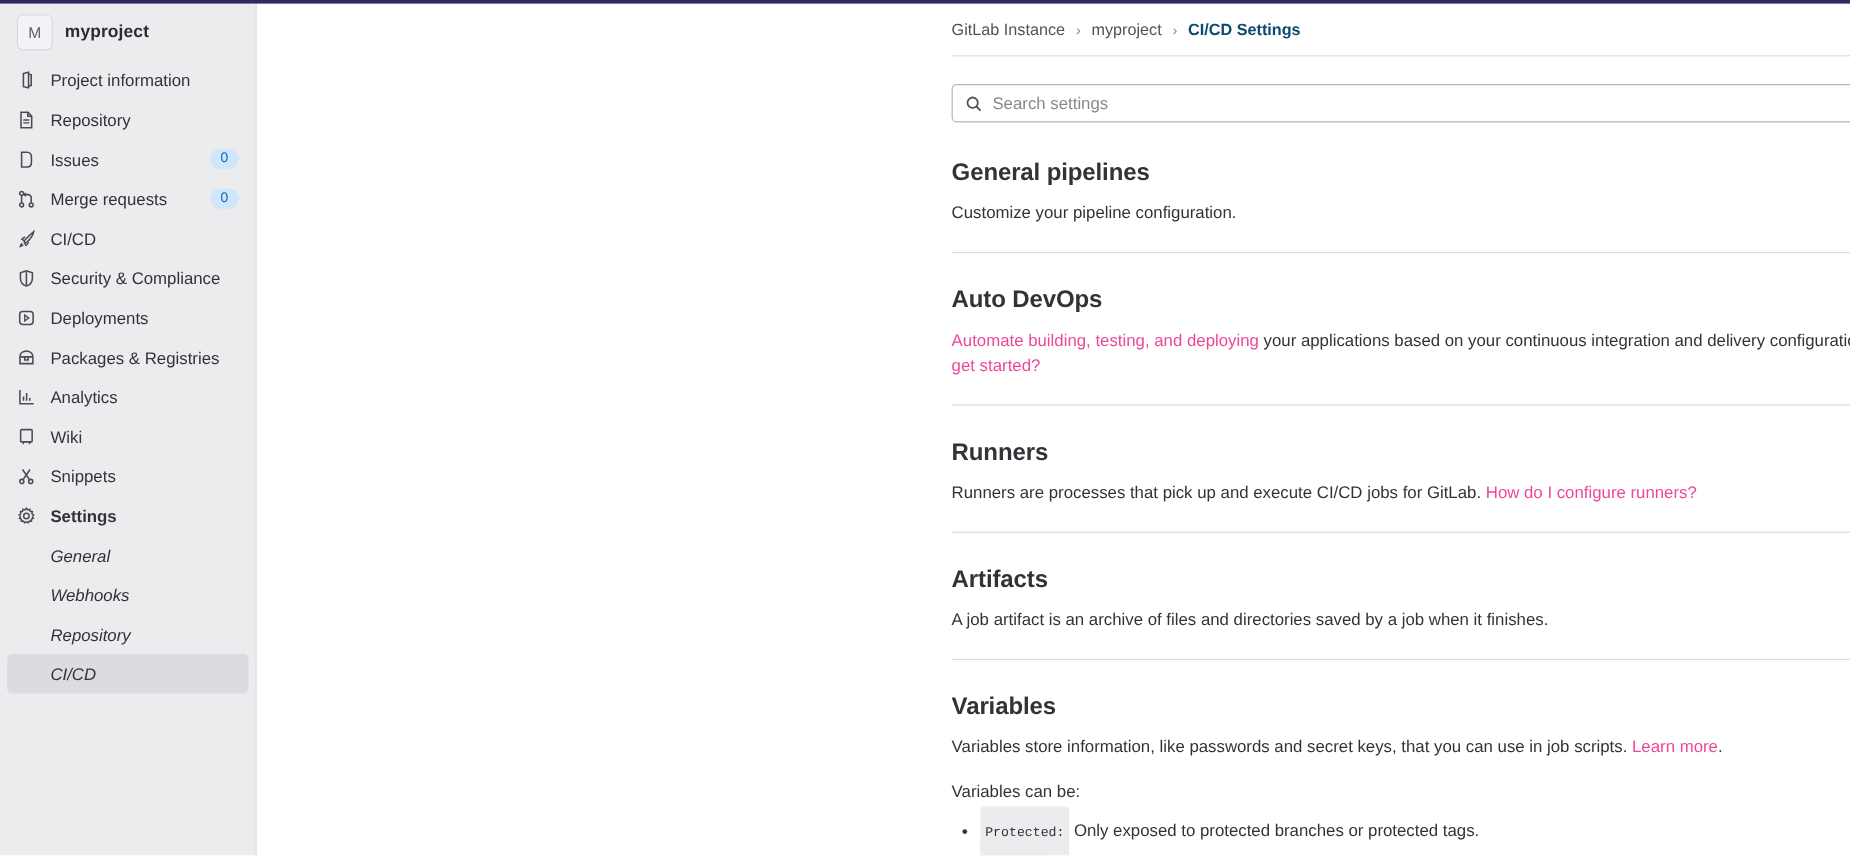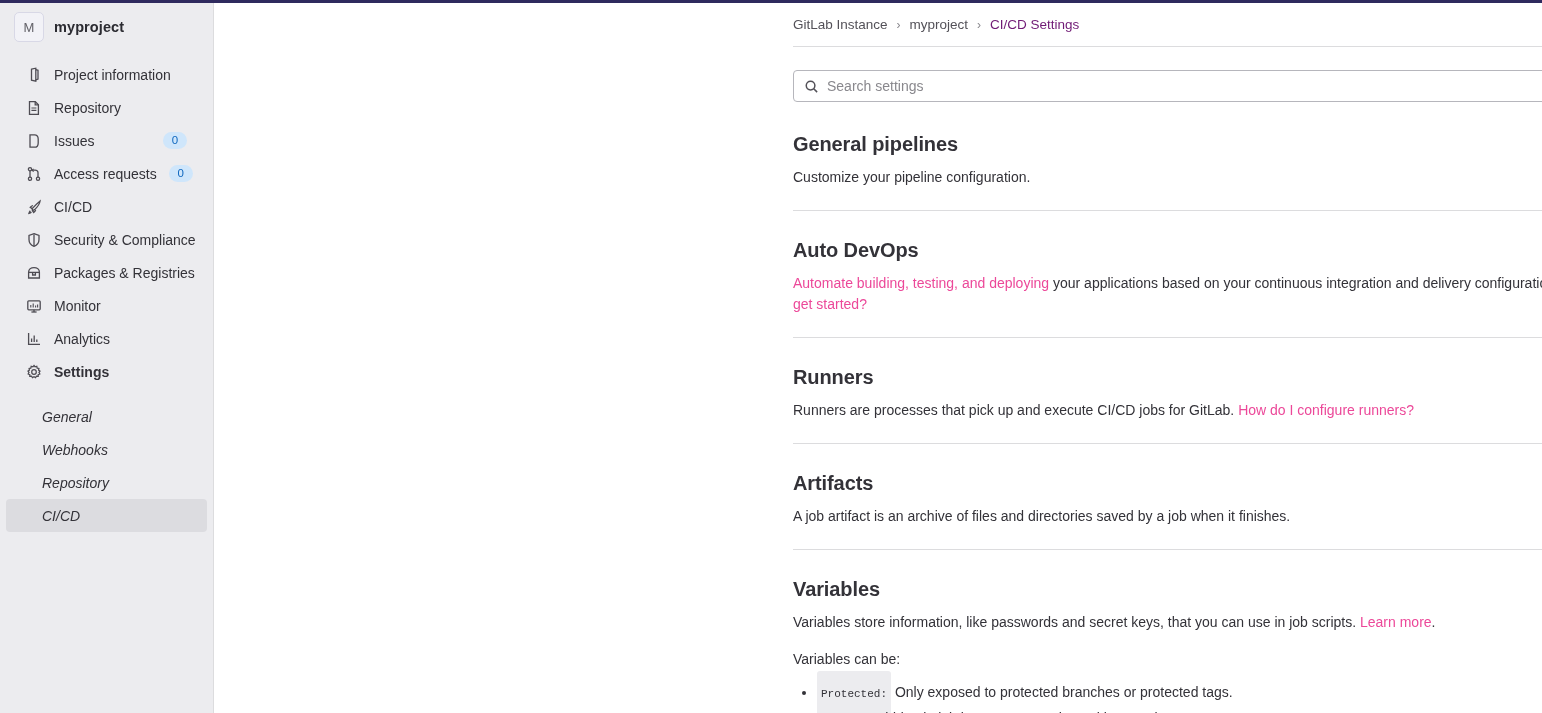--- a/index.html
+++ b/index.html
@@ -56,21 +56,21 @@
     justify-content: center;
     font-family: "Liberation Sans", sans-serif;
   }
   .project-name {
     font-size: 14.5px;
     font-weight: 700;
     color: #2b2b31;
     letter-spacing: .1px;
   }
 
-  .nav-list { list-style: none; margin: 12px; padding: 0 6px; }
+  .nav-list { list-style: none; margin: 0; padding: 0 6px; }
   .nav-item {
     display: flex;
     align-items: center;
     height: 33px;
     padding: 0 8px;
     border-radius: 4px;
     cursor: pointer;
     color: #333238;
     font-size: 14px;
     gap: 12px;
@@ -134,21 +134,21 @@
     display: flex;
     align-items: center;
     gap: 9px;
     font-size: 13.5px;
     color: #535158;
     height: 44px;
     border-bottom: 1px solid #dcdcde;
     padding-bottom: 0;
   }
   .crumb { color: #535158; cursor: pointer; text-align: center; }
-  .crumb.current { color: #701a75; font-weight: 400; cursor: default; }
+  .crumb.current { color: #0c4a6e; font-weight: 700; cursor: default; }
   .crumb-sep { color: #89888d; font-size: 12px; }
 
   .search-wrap {
     margin-top: 23px;
     position: relative;
     width: 959px;
   }
   .search-box {
     width: 959px;
     height: 32px;
@@ -266,21 +266,21 @@
         <span class="nav-icon">
           <svg width="16" height="16" viewBox="0 0 16 16" fill="none" stroke="currentColor" stroke-width="1.3">
             <circle cx="4" cy="3.2" r="1.6"></circle>
               <circle cx="4" cy="12.8" r="1.6"></circle>
               <circle cx="12" cy="12.8" r="1.6"></circle>
             <path d="M4 4.8 V11.2"></path>
               <path d="M12 11.2 V6.6 C12 5 10.6 4.2 9.2 4.2 H6.2"></path>
             <path d="M7.6 2.8 L6.1 4.2 L7.6 5.6" stroke-width="1.1"></path>
           </svg>
         </span>
-        <span class="nav-label">Access requests</span>
+        <span class="nav-label">Merge requests</span>
         <span class="nav-badge">0</span>
       </li>
 
       <li class="nav-item">
         <span class="nav-icon">
           <svg width="16" height="16" viewBox="0 0 16 16" fill="none" stroke="currentColor" stroke-width="1.25">
             <path d="M6.2 9.6 C7.5 8.2 11.2 4.4 14.1 2 C13.6 5.4 10.4 9 8.6 10.6 C7.6 11.4 6.4 11.6 6.4 11.6 Z"></path>
             <path d="M6.2 9.6 L4.2 8.4 C4.2 8.4 5.3 7 7 6.5"></path>
             <path d="M6.5 11.6 L7.7 13.6 C7.7 13.6 9.2 12.5 9.7 10.8"></path>
             <path d="M4.3 11.8 C3.4 12.6 2.9 14.4 2.9 14.4 C2.9 14.4 4.6 13.9 5.4 13"></path>
@@ -292,56 +292,74 @@
       <li class="nav-item">
         <span class="nav-icon">
           <svg width="16" height="16" viewBox="0 0 16 16" fill="none" stroke="currentColor" stroke-width="1.3">
             <path d="M8 1.6 L13 3.4 V7.6 C13 11 10.8 13.4 8 14.4 C5.2 13.4 3 11 3 7.6 V3.4 Z"></path>
             <path d="M8 2.4 V14"></path>
           </svg>
         </span>
         <span class="nav-label">Security &amp; Compliance</span>
       </li>
 
+      <li class="nav-item">
+        <span class="nav-icon">
+          <svg width="16" height="16" viewBox="0 0 16 16" fill="none" stroke="currentColor" stroke-width="1.3">
+            <rect x="2.4" y="2.6" width="11.2" height="10.8" rx="2.4"></rect>
+            <path d="M6.6 5.6 L10 8 L6.6 10.4 Z" stroke-width="1.1"></path>
+          </svg>
+        </span>
+        <span class="nav-label">Deployments</span>
+      </li>
 
       <li class="nav-item">
         <span class="nav-icon">
           <svg width="16" height="16" viewBox="0 0 16 16" fill="none" stroke="currentColor" stroke-width="1.3">
             <path d="M2.6 7.2 C2.6 4.4 5 2.6 8 2.6 C11 2.6 13.4 4.4 13.4 7.2 V13 H2.6 Z"></path>
             <path d="M2.6 7.4 H13.4"></path>
               <path d="M6.6 7.4 V10 H9.4 V7.4"></path>
           </svg>
         </span>
         <span class="nav-label">Packages &amp; Registries</span>
       </li>
 
 
-      <li class="nav-item">
-        <span class="nav-icon">
-          <svg width="16" height="16" viewBox="0 0 16 16" fill="none" stroke="currentColor" stroke-width="1.3">
-            <rect x="1.8" y="2.8" width="12.4" height="9" rx="1"></rect>
-            <path d="M5.4 14 H10.6"></path>
-              <path d="M8 11.8 V14"></path>
-            <path d="M4.8 9.4 V7 M7.2 9.4 V5.6 M9.6 9.4 V7.6 M11.6 9.4 V6.4" stroke-width="1.1"></path>
-          </svg>
-        </span>
-        <span class="nav-label">Monitor</span>
-      </li>
 
       <li class="nav-item">
         <span class="nav-icon">
           <svg width="16" height="16" viewBox="0 0 16 16" fill="none" stroke="currentColor" stroke-width="1.3">
             <path d="M2.6 2 V13.4 H14"></path>
             <path d="M5.6 11 V7.4 M8.2 11 V4.6 M10.8 11 V8.6" stroke-width="1.3"></path>
           </svg>
         </span>
         <span class="nav-label">Analytics</span>
       </li>
 
-
+      <li class="nav-item">
+        <span class="nav-icon">
+          <svg width="16" height="16" viewBox="0 0 16 16" fill="none" stroke="currentColor" stroke-width="1.3">
+            <rect x="3.2" y="2" width="9.6" height="10.2" rx="1"></rect>
+            <path d="M3.2 12.2 H12.8 M5.4 12.2 V14.2 M10.6 12.2 V14.2" stroke-width="1.1"></path>
+          </svg>
+        </span>
+        <span class="nav-label">Wiki</span>
+      </li>
+
+      <li class="nav-item">
+        <span class="nav-icon">
+          <svg width="16" height="16" viewBox="0 0 16 16" fill="none" stroke="currentColor" stroke-width="1.3">
+            <circle cx="4.2" cy="12.2" r="1.7"></circle>
+              <circle cx="11.6" cy="12.2" r="1.7"></circle>
+            <path d="M5.2 10.8 L11 2.2"></path>
+              <path d="M10.6 10.8 L4.8 2.2"></path>
+          </svg>
+        </span>
+        <span class="nav-label">Snippets</span>
+      </li>
 
       <li class="nav-item bold">
         <span class="nav-icon">
           <svg width="16" height="16" viewBox="0 0 16 16" fill="none" stroke="currentColor" stroke-width="1.25">
             <circle cx="8" cy="8" r="2.3"></circle>
             <path d="M8 1.5 L9.1 2.9 L10.8 2.4 L11.2 4.1 L12.9 4.4 L12.6 6.1 L14 7.1 L13 8.4 L13.8 9.9 L12.2 10.6 L12.2 12.3 L10.5 12.2 L9.5 13.6 L8 12.8 L6.5 13.6 L5.5 12.2 L3.8 12.3 L3.8 10.6 L2.2 9.9 L3 8.4 L2 7.1 L3.4 6.1 L3.1 4.4 L4.8 4.1 L5.2 2.4 L6.9 2.9 Z"></path>
           </svg>
         </span>
         <span class="nav-label">Settings</span>
       </li>

